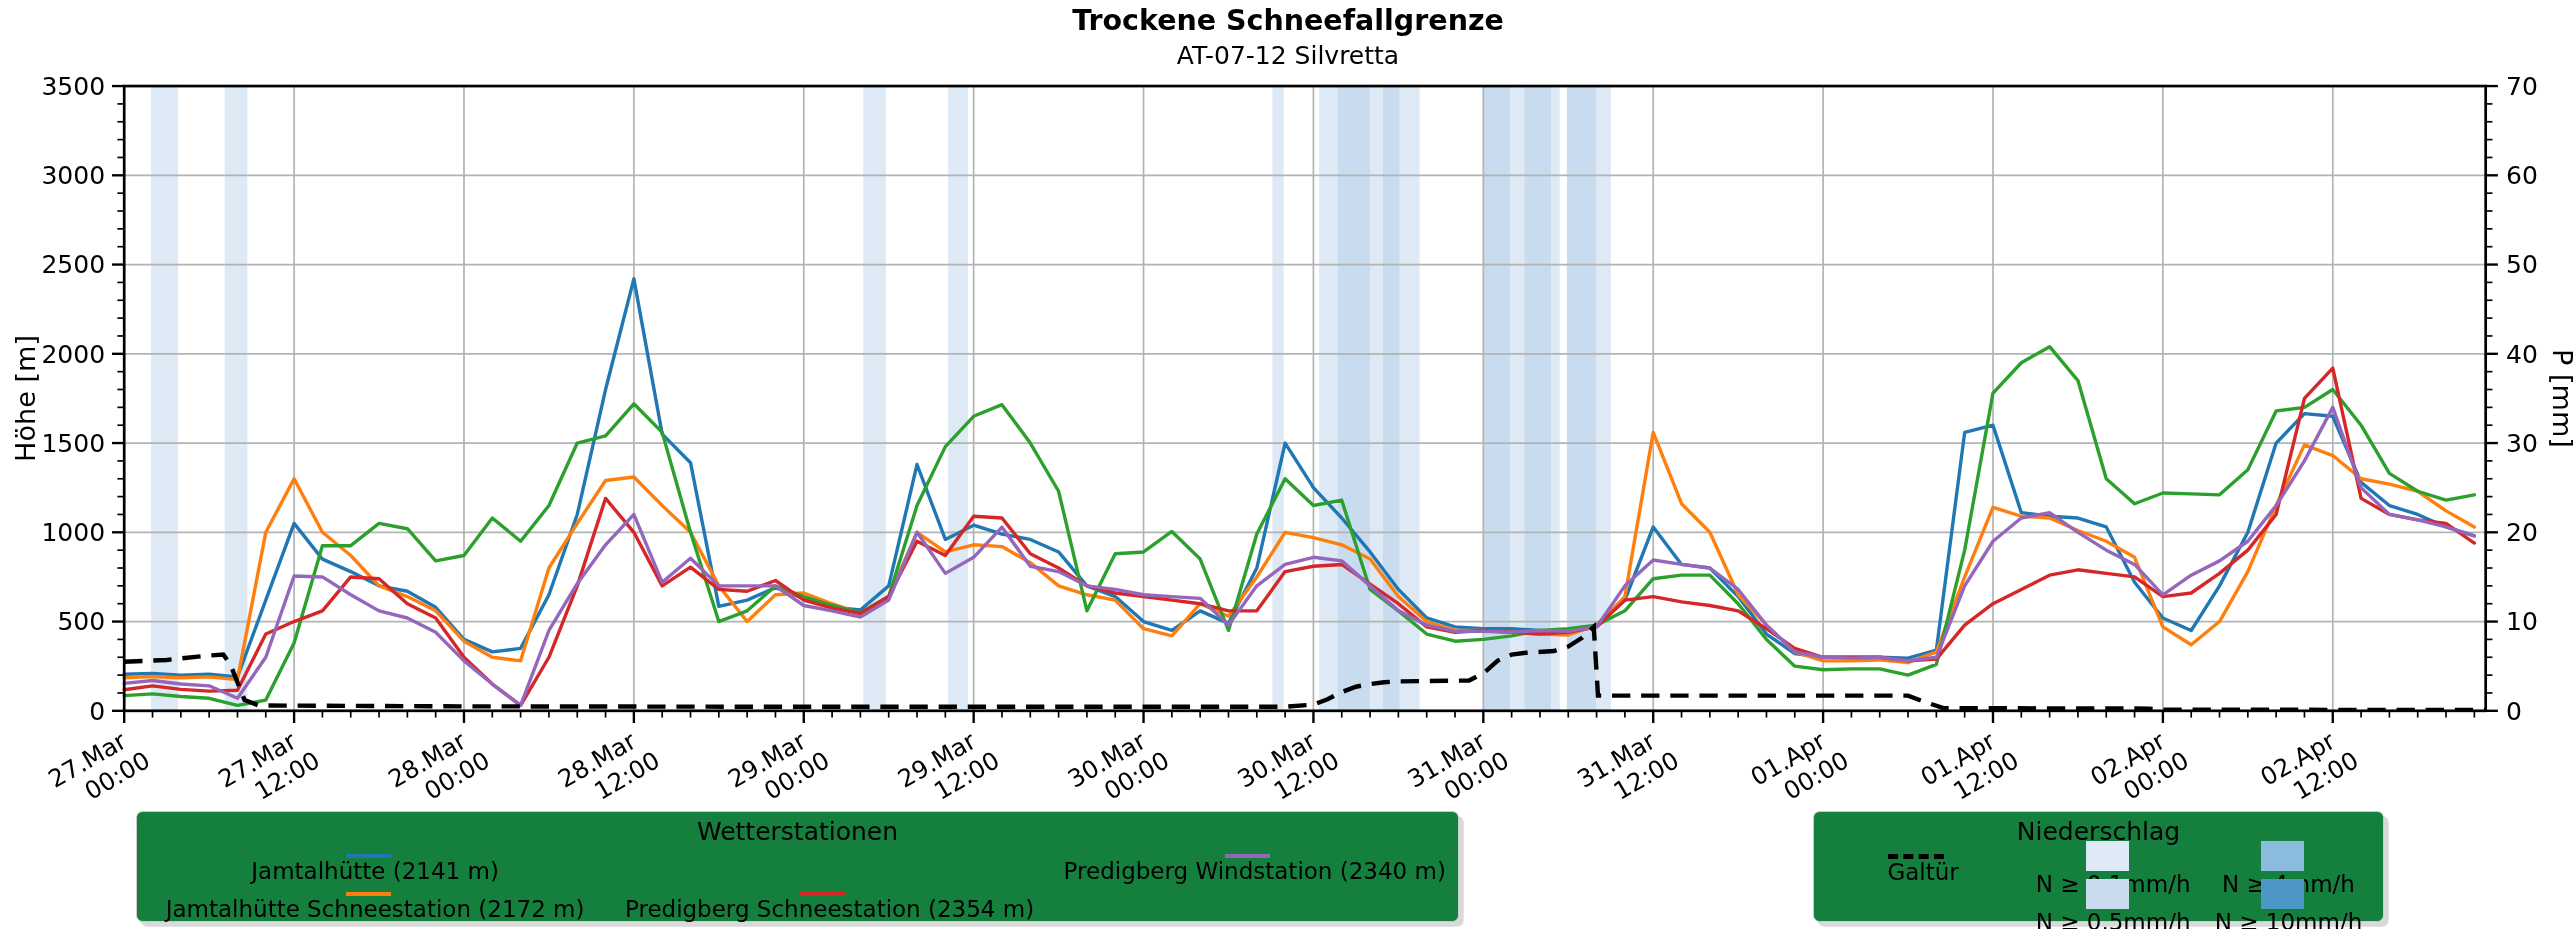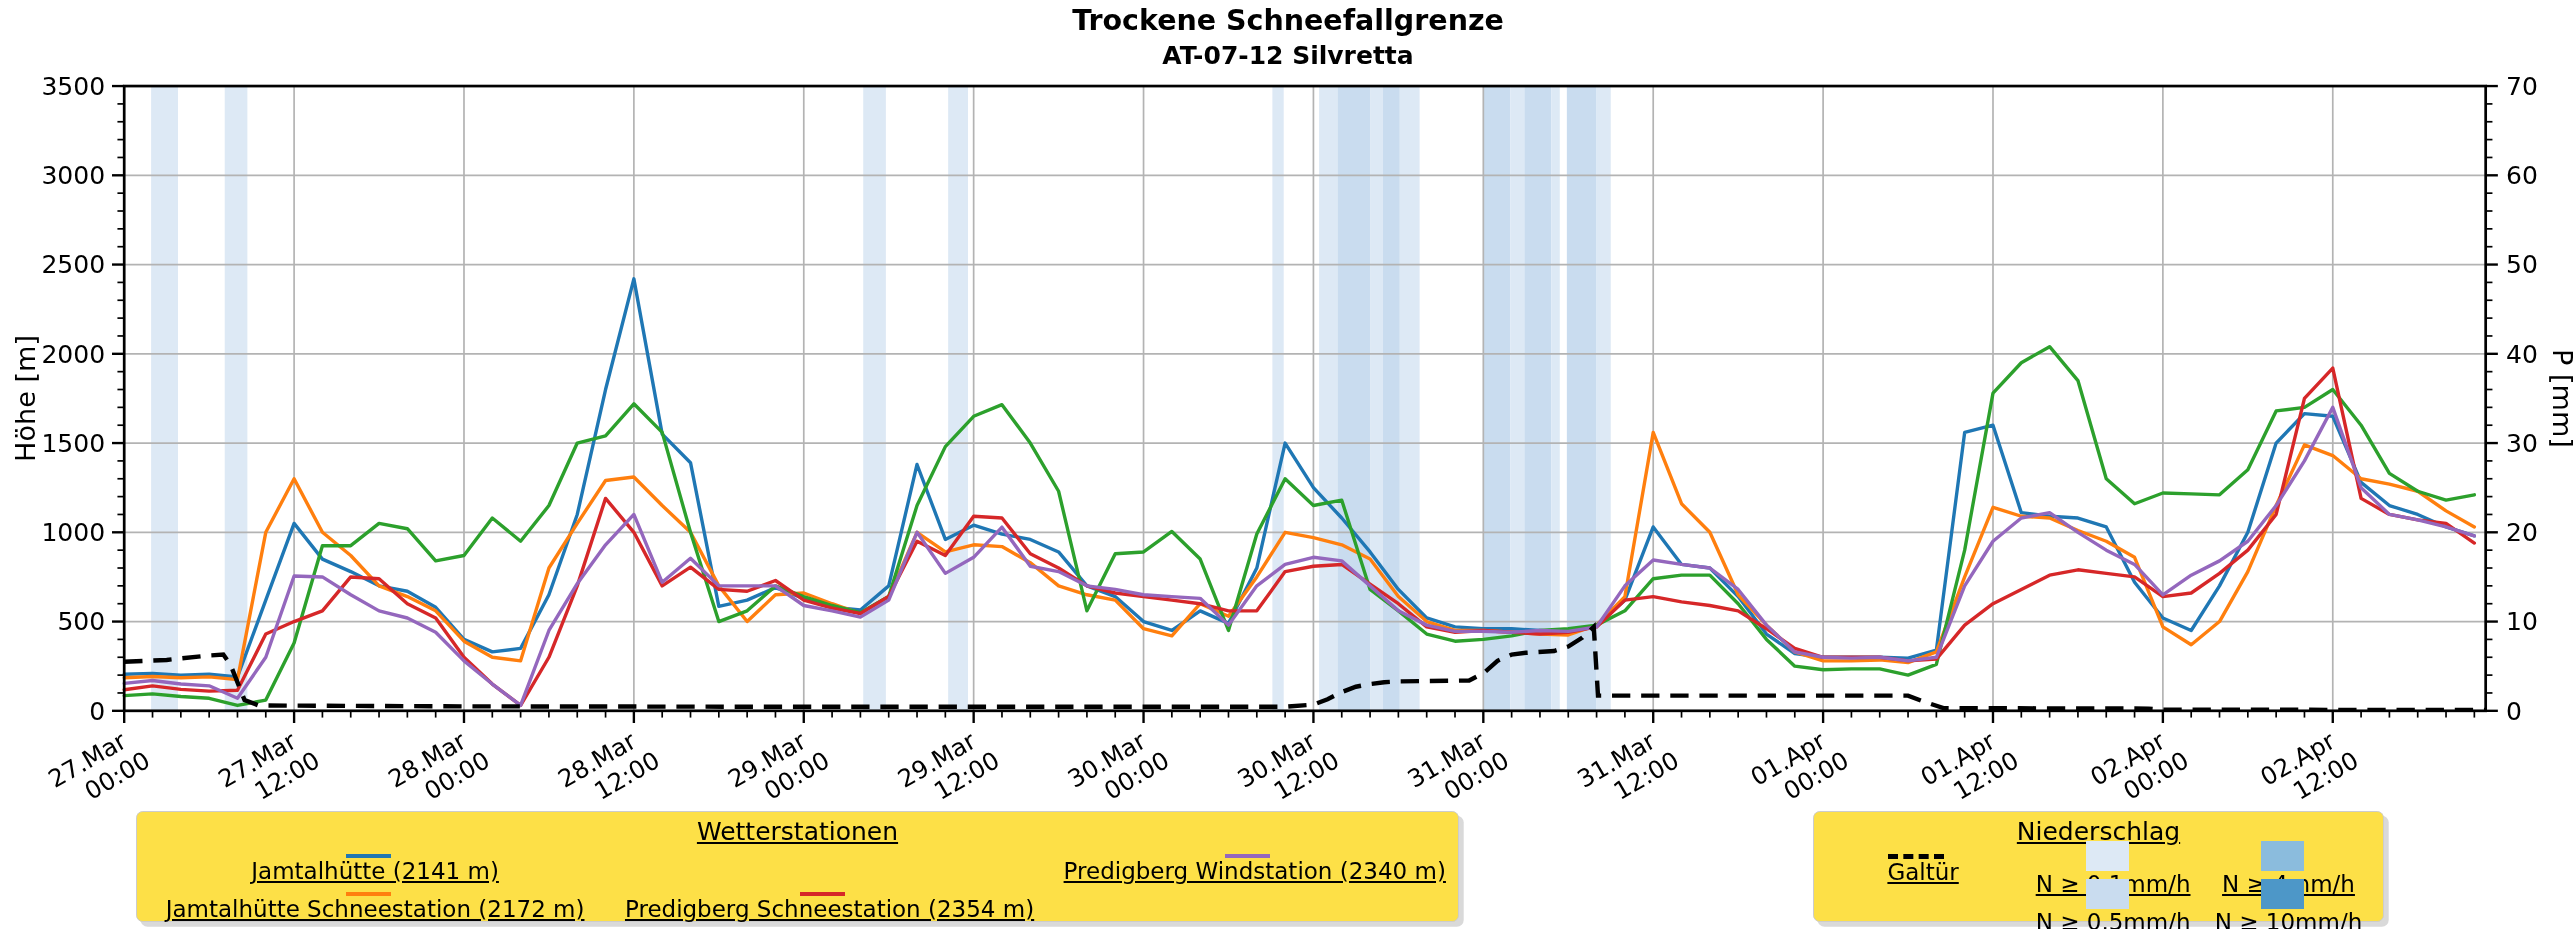--- a/index.html
+++ b/index.html
@@ -1,20 +1,20 @@
 <!DOCTYPE html>
 <html style="font-size:11px"><head>
 <meta charset="utf-8">
 <style>
   html,body{margin:0;padding:0;background:#ffffff;}
   body{width:2576px;height:929px;position:relative;font-family:"DejaVu Sans","Liberation Sans",sans-serif;overflow:hidden;}
   .title{position:absolute;top:4px;left:0;width:2576px;text-align:center;font-size:28.5px;font-weight:bold;color:#000;}
-  .subtitle{position:absolute;top:41px;left:0;width:2576px;text-align:center;font-size:25px;color:#000;font-weight:bold;}
+  .subtitle{position:absolute;top:41px;left:0;width:2576px;text-align:center;font-size:25px;color:#000;}
   svg{position:absolute;left:0;top:0;}
-  .legend{position:absolute;background:#fde047;border:1.4px solid #cccccc;border-radius:6.8px;box-shadow:4.7px 4.7px 0 #d9d9d9;box-sizing:border-box;padding:5.4px 17.6px 6.8px 17.6px;text-decoration:underline;}
+  .legend{position:absolute;background:#15803d;border:1.4px solid #cccccc;border-radius:6.8px;box-shadow:4.7px 4.7px 0 #d9d9d9;box-sizing:border-box;padding:5.4px 17.6px 6.8px 17.6px;}
   .legend-title{text-align:center;font-size:25px;color:#000;margin-bottom:4.1px;}
   .lg-grid{display:grid;grid-auto-rows:38px;align-items:center;}
   .lg-item{display:flex;align-items:center;font-size:23px;color:#000;white-space:nowrap;flex-direction:column;}
   .sw-line{display:inline-block;width:45px;height:0;border-top:4.7px solid #000;margin-right:13.6px;flex:none;}
   .sw-dash{display:inline-block;width:56px;height:0;border-top:5.4px dashed #000;margin-right:13.6px;flex:none;}
   .sw-patch{display:inline-block;width:43px;height:30px;margin-right:12.2px;flex:none;}
   #lg-stations{left:136px;top:811px;width:1323px;height:111px;}
   #lg-stations .lg-grid{grid-template-columns:441px 468px auto;}
   #lg-precip{left:1813px;top:811px;width:571px;height:111px;}
   #lg-precip .lg-grid{grid-template-columns:183px 197px auto;}

